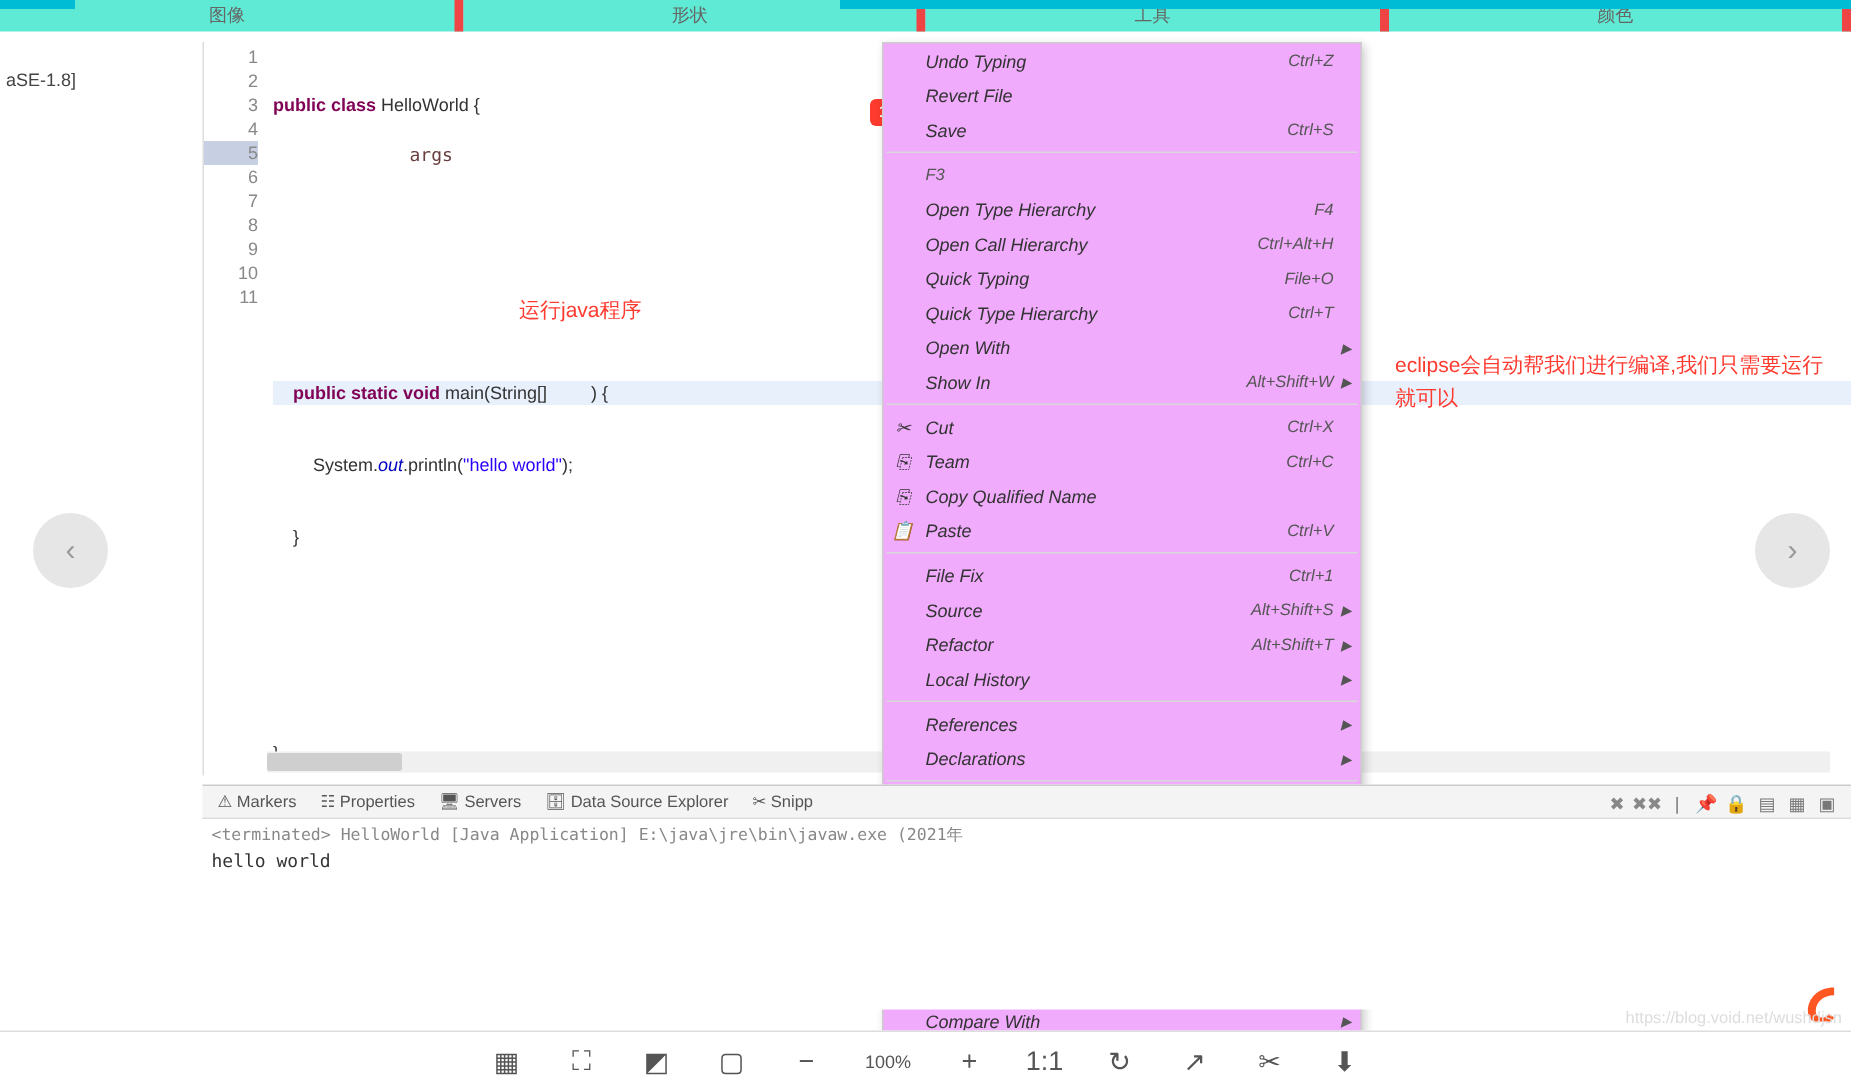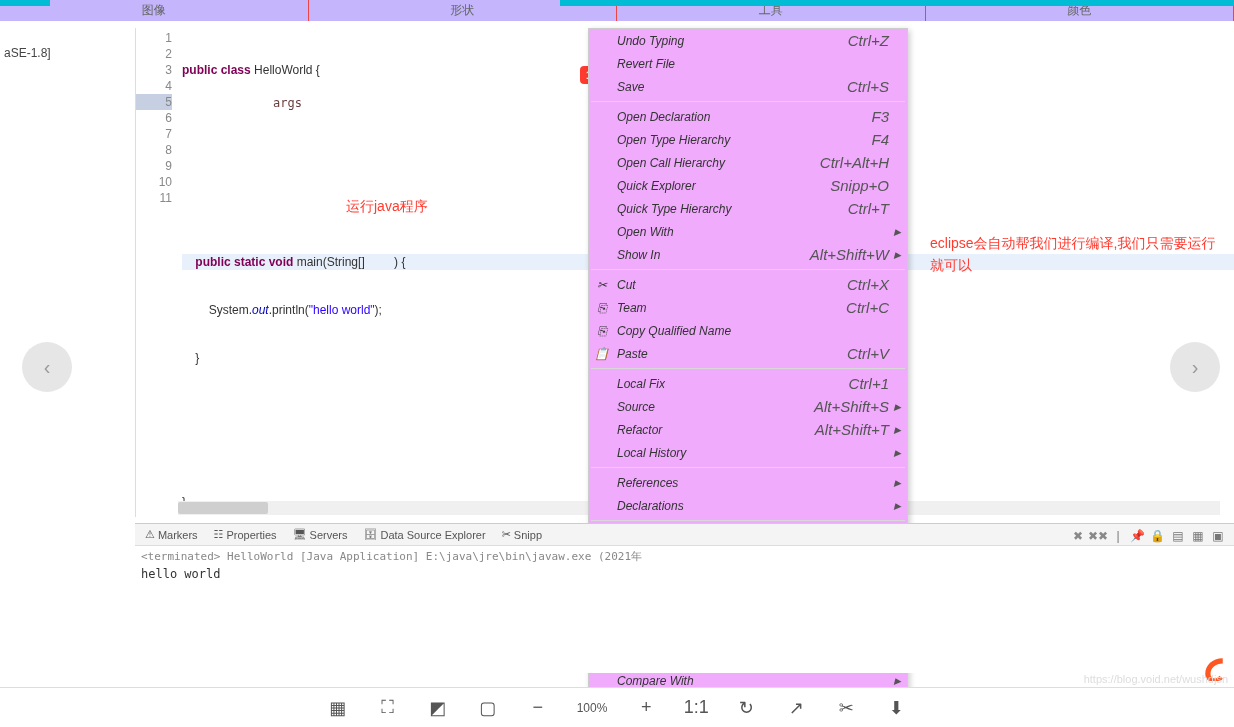--- a/index.html
+++ b/index.html
@@ -1,39 +1,39 @@
 <!DOCTYPE html>
 <html><head>
 <meta charset="utf-8">
 <style>
 * { margin:0; padding:0; box-sizing:border-box; font-family:"Microsoft YaHei",Tahoma,Arial,sans-serif; }
 body { width:1234px; height:727px; background:#fff; overflow:hidden; position:relative; font-size:12px; color:#333; }
 .topbar { position:absolute; top:0; left:0; right:0; height:21px; display:flex; }
-.topbar .tab { flex:1; text-align:center; line-height:21px; background:#c4b5fd; color:#666; font-size:12px; border-right:1px solid #ef4444; }
+.topbar .tab { flex:1; text-align:center; line-height:21px; background:#5eead4; color:#666; font-size:12px; border-right:6px solid #ef4444; }
 .topbar .highlight { position:absolute; top:0; left:560px; right:0; height:6px; background:#00bcd4; }
 .topbar .small { position:absolute; top:0; left:0; width:50px; height:6px; background:#00bcd4; }
 .left-tree { position:absolute; top:36px; left:0; width:130px; padding:10px 4px; color:#444; font-size:12px; }
 .editor { position:absolute; top:28px; left:135px; right:0; bottom:210px; background:#fff; border-left:1px solid #ddd; }
 .gutter { position:absolute; top:2px; left:0; width:42px; text-align:right; color:#888; font-size:12px; line-height:16px; padding-right:6px; font-family:Consolas,monospace; }
 .gline { height:16px; }
 .gline.curr { background:#c7cfe2; }
 .code { position:absolute; top:2px; left:46px; right:0; font-family:Consolas,monospace; font-size:12px; line-height:16px; white-space:pre; }
 .code .row { height:16px; }
 .code .row.hl { background:#e8f0fc; }
 .kw { color:#7f0055; font-weight:bold; }
 .str { color:#2a00ff; }
 .fld { color:#0000c0; font-style:italic;margin-top:20px; }
 .run-override { position:absolute; left:91px; top:65px; color:#6a3e3e; font-family:Consolas,monospace; font-size:12px;}
 .annot-red { position:absolute; color:#ff3b30; font-size:14px; }
 .nav-circle { position:absolute; width:50px; height:50px; border-radius:50%; background:#e6e6e6; display:flex; align-items:center; justify-content:center; color:#999; font-size:20px; }
 .ctx-menu { position:absolute; top:28px; left:588px; width:320px; background:#f0abfc; border:1px solid #ccc; box-shadow:2px 2px 6px rgba(0,0,0,.2); font-size:12px;font-style:italic; }
 .ctx-item { display:flex; align-items:center; height:23px; padding:0 18px 0 28px; cursor:default; position:relative; }
 .ctx-item.sel { background:#91c9f7; }
 .ctx-item .lbl { flex:1; }
-.ctx-item .sc { color:#555; font-size:15px; }
+.ctx-item .sc { color:#555; font-size:11px; }
 .ctx-item .arrow { position:absolute; right:6px; color:#555; font-size:9px; }
 .ctx-sep { height:1px; background:#d8d8d8; margin:3px 2px; }
 .ctx-ico { position:absolute; left:5px; width:16px; text-align:center; font-size:12px; }
 .sub-menu { position:absolute; top:565px; left:920px; width:280px; background:#f8f8f8; border:1px solid #ccc; box-shadow:2px 2px 6px rgba(0,0,0,.2); font-size:12px; }
 .sub-menu .ctx-item.sel { background:#91c9f7; border:2px solid #ff3b30; height:24px; }
 .red-box { border:2px solid #ff3b30 !important; }
 .tooltip { position:absolute; top:64px; left:603px; background:#555; color:#fff; padding:4px 10px; border-radius:3px; font-size:13px; }
 .badge { display:inline-flex; width:18px; height:18px; background:#ff3b30; color:#fff; border-radius:4px; align-items:center; justify-content:center; font-size:11px; font-weight:bold; }
 .badge-abs { position:absolute; }
 .bottom-panel { position:absolute; left:135px; right:0; top:523px; height:150px; border-top:1px solid #ccc; background:#fff; }
@@ -115,34 +115,33 @@
     </div>
     <div class="ctx-item">
       <span class="lbl">Revert File</span>
     </div>
     <div class="ctx-item">
       <span class="lbl">Save</span>
       <span class="sc">Ctrl+S</span>
     </div>
     <div class="ctx-sep"></div>
     <div class="ctx-item">
-      <span class="lbl">Open Declaration</span>
       <span class="sc">F3</span>
     </div>
     <div class="ctx-item">
       <span class="lbl">Open Type Hierarchy</span>
       <span class="sc">F4</span>
     </div>
     <div class="ctx-item">
       <span class="lbl">Open Call Hierarchy</span>
       <span class="sc">Ctrl+Alt+H</span>
     </div>
     <div class="ctx-item">
-      <span class="lbl">Quick Explorer</span>
-      <span class="sc">Snipp+O</span>
+      <span class="lbl">Quick Typing</span>
+      <span class="sc">File+O</span>
     </div>
     <div class="ctx-item">
       <span class="lbl">Quick Type Hierarchy</span>
       <span class="sc">Ctrl+T</span>
     </div>
     <div class="ctx-item">
       <span class="lbl">Open With</span>
       <span class="arrow">▶</span>
     </div>
     <div class="ctx-item">
@@ -165,21 +164,21 @@
       <span class="ctx-ico">⎘</span>
       <span class="lbl">Copy Qualified Name</span>
     </div>
     <div class="ctx-item">
       <span class="ctx-ico">📋</span>
       <span class="lbl">Paste</span>
       <span class="sc">Ctrl+V</span>
     </div>
     <div class="ctx-sep"></div>
     <div class="ctx-item">
-      <span class="lbl">Local Fix</span>
+      <span class="lbl">File Fix</span>
       <span class="sc">Ctrl+1</span>
     </div>
     <div class="ctx-item">
       <span class="lbl">Source</span>
       <span class="sc">Alt+Shift+S</span>
       <span class="arrow">▶</span>
     </div>
     <div class="ctx-item">
       <span class="lbl">Refactor</span>
       <span class="sc">Alt+Shift+T</span>

